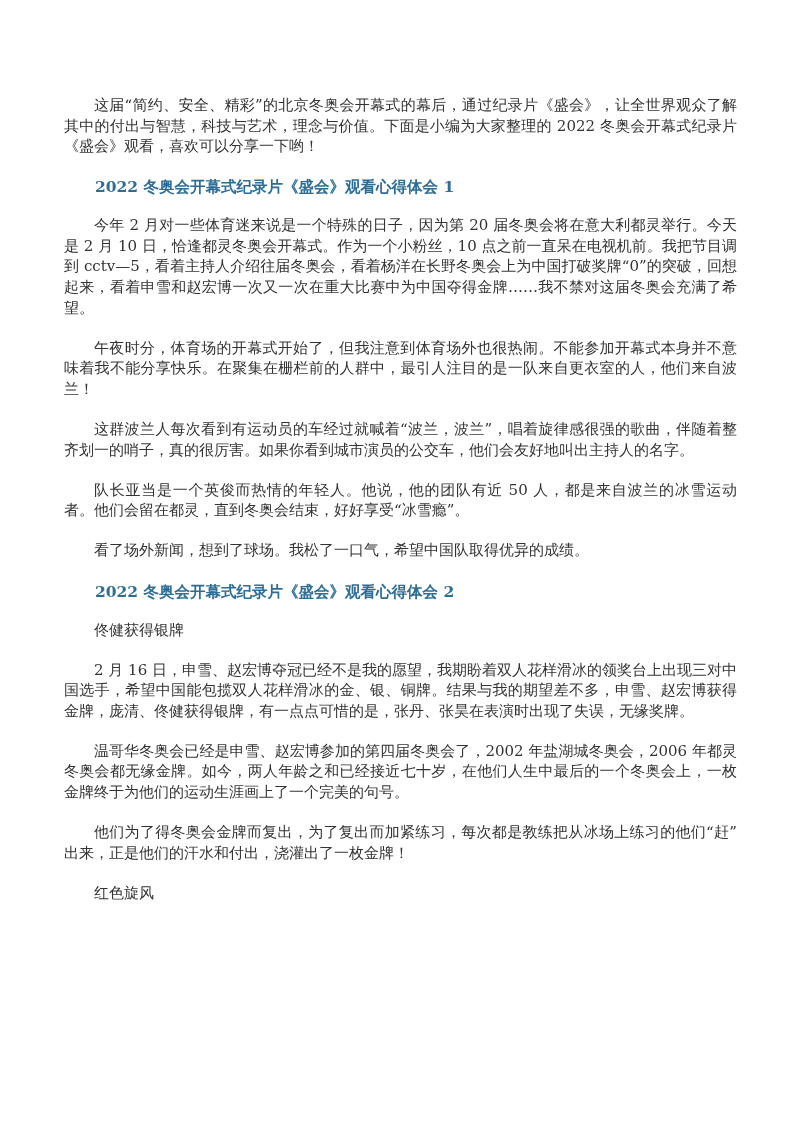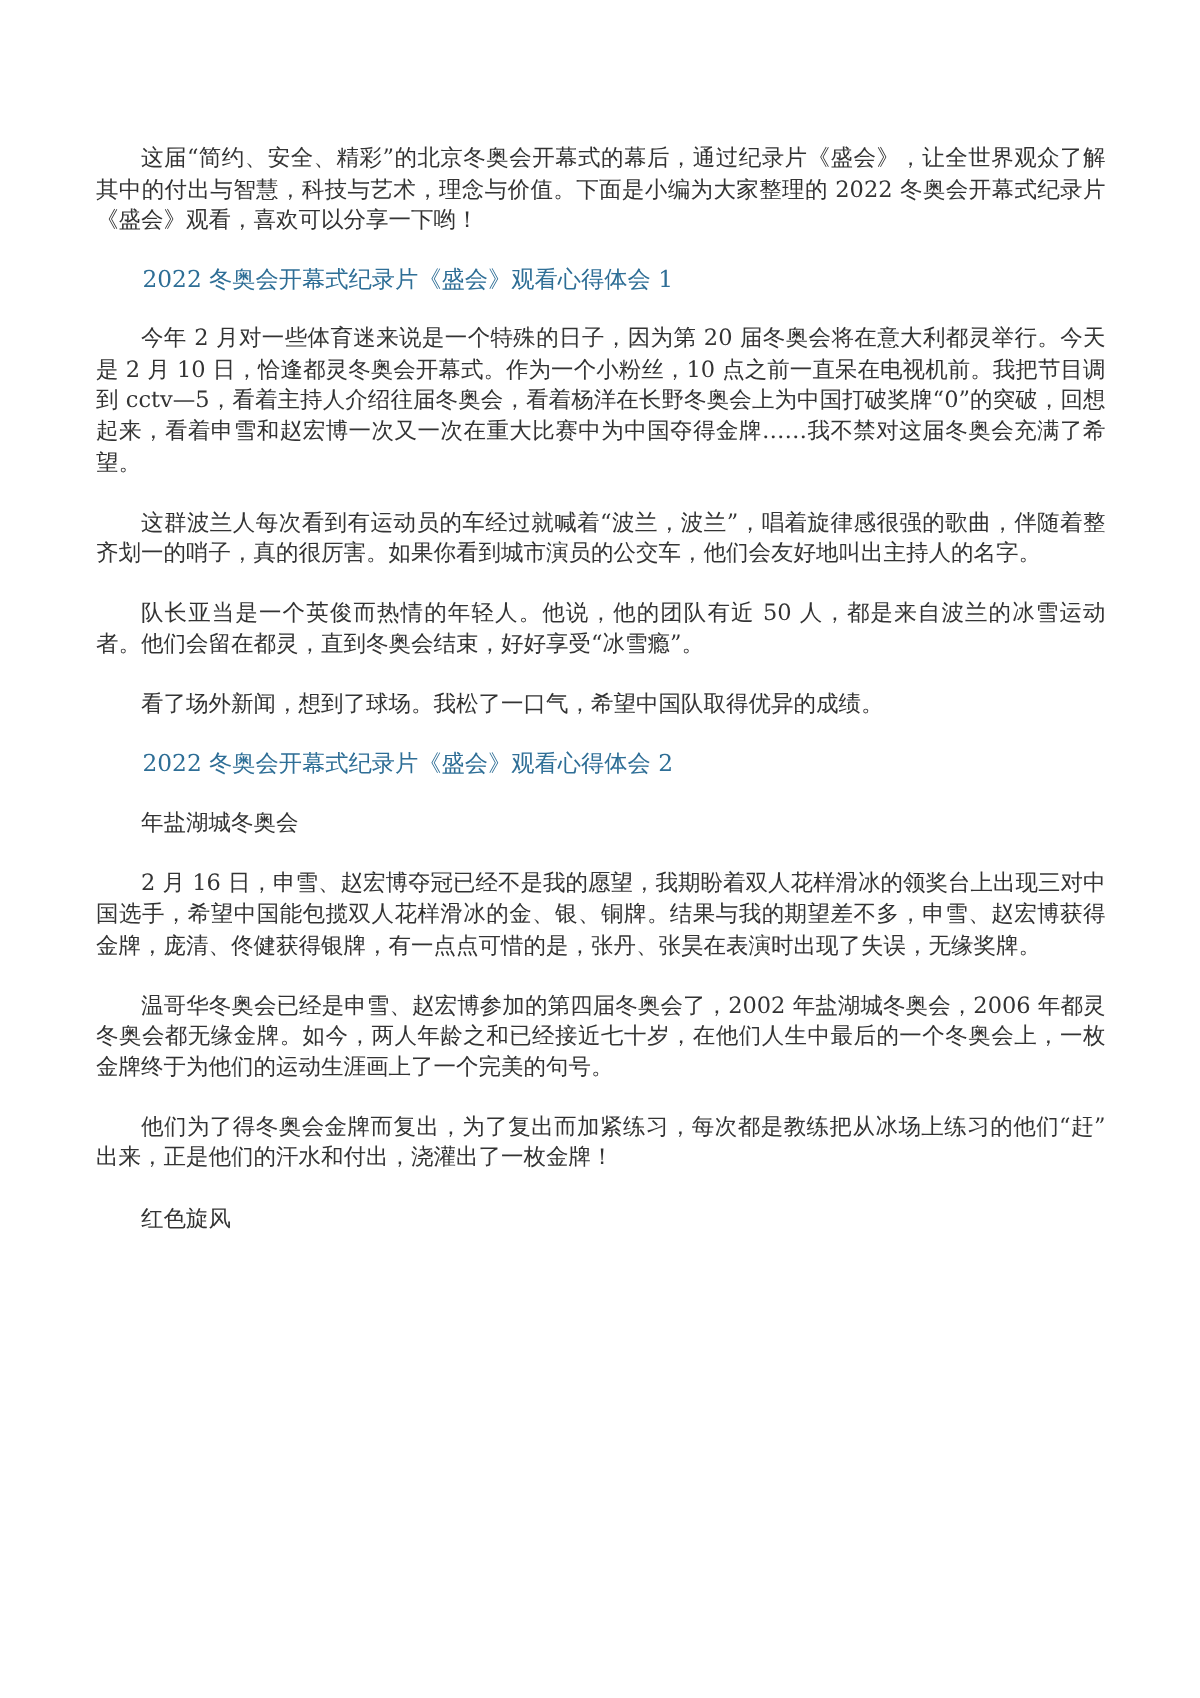--- a/index.html
+++ b/index.html
@@ -22,38 +22,39 @@
     font-size: 15px;
     line-height: 20.6px;
     color: var(--text-color, #333333);
     text-align: justify;
     text-indent: 2em;
     margin: 0 0 19.5px 0;
     word-break: break-all;
   }
   .doc h2 {
     font-size: 15.5px;
-    font-weight: normal;
+    font-weight: bold;
     line-height: 21px;
     color: var(--heading-color, #2e6e96);
     text-indent: 2em;
     margin: 5px 0 18px 0;
   }
 </style>
 </head>
 <body>
 
 <div class="page">
   <div class="doc">
     <p>这届“简约、安全、精彩”的北京冬奥会开幕式的幕后，通过纪录片《盛会》，让全世界观众了解其中的付出与智慧，科技与艺术，理念与价值。下面是小编为大家整理的 2022 冬奥会开幕式纪录片《盛会》观看，喜欢可以分享一下哟！</p>
     <h2>2022 冬奥会开幕式纪录片《盛会》观看心得体会 1</h2>
     <p>今年 2 月对一些体育迷来说是一个特殊的日子，因为第 20 届冬奥会将在意大利都灵举行。今天是 2 月 10 日，恰逢都灵冬奥会开幕式。作为一个小粉丝，10 点之前一直呆在电视机前。我把节目调到 cctv—5，看着主持人介绍往届冬奥会，看着杨洋在长野冬奥会上为中国打破奖牌“0”的突破，回想起来，看着申雪和赵宏博一次又一次在重大比赛中为中国夺得金牌……我不禁对这届冬奥会充满了希望。</p>
+    <p>午夜时分，体育场的开幕式开始了，但我注意到体育场外也很热闹。不能参加开幕式本身并不意味着我不能分享快乐。在聚集在栅栏前的人群中，最引人注目的是一队来自更衣室的人，他们来自波兰！</p>
     <p>这群波兰人每次看到有运动员的车经过就喊着“波兰，波兰”，唱着旋律感很强的歌曲，伴随着整齐划一的哨子，真的很厉害。如果你看到城市演员的公交车，他们会友好地叫出主持人的名字。</p>
     <p>队长亚当是一个英俊而热情的年轻人。他说，他的团队有近 50 人，都是来自波兰的冰雪运动者。他们会留在都灵，直到冬奥会结束，好好享受“冰雪瘾”。</p>
     <p>看了场外新闻，想到了球场。我松了一口气，希望中国队取得优异的成绩。</p>
     <h2>2022 冬奥会开幕式纪录片《盛会》观看心得体会 2</h2>
-    <p>年盐湖城冬奥会</p>
+    <p>佟健获得银牌</p>
     <p>2 月 16 日，申雪、赵宏博夺冠已经不是我的愿望，我期盼着双人花样滑冰的领奖台上出现三对中国选手，希望中国能包揽双人花样滑冰的金、银、铜牌。结果与我的期望差不多，申雪、赵宏博获得金牌，庞清、佟健获得银牌，有一点点可惜的是，张丹、张昊在表演时出现了失误，无缘奖牌。</p>
     <p>温哥华冬奥会已经是申雪、赵宏博参加的第四届冬奥会了，2002 年盐湖城冬奥会，2006 年都灵冬奥会都无缘金牌。如今，两人年龄之和已经接近七十岁，在他们人生中最后的一个冬奥会上，一枚金牌终于为他们的运动生涯画上了一个完美的句号。</p>
     <p>他们为了得冬奥会金牌而复出，为了复出而加紧练习，每次都是教练把从冰场上练习的他们“赶”出来，正是他们的汗水和付出，浇灌出了一枚金牌！</p>
     <p>红色旋风</p>
   </div>
 </div>
 
 </body></html>

